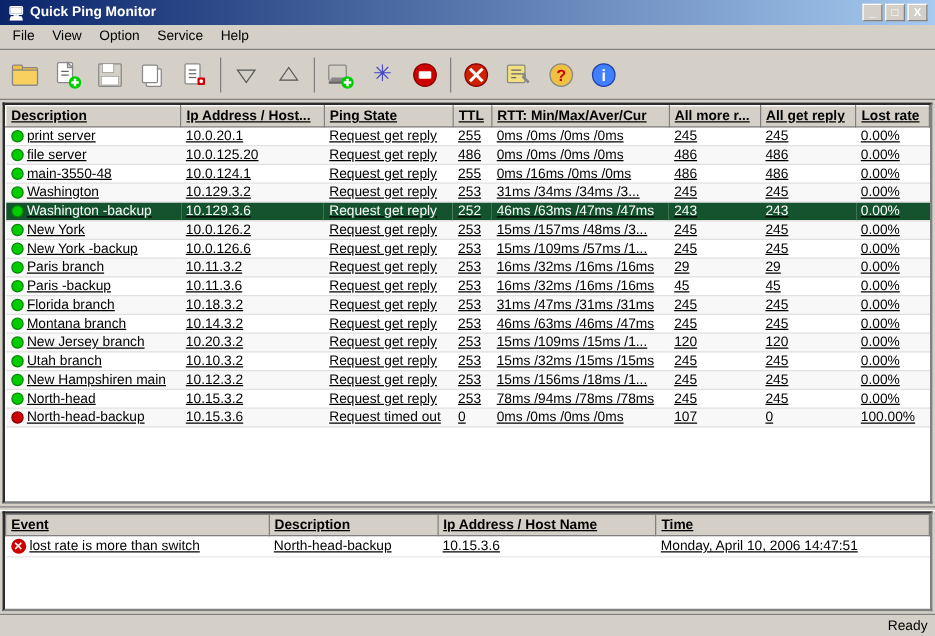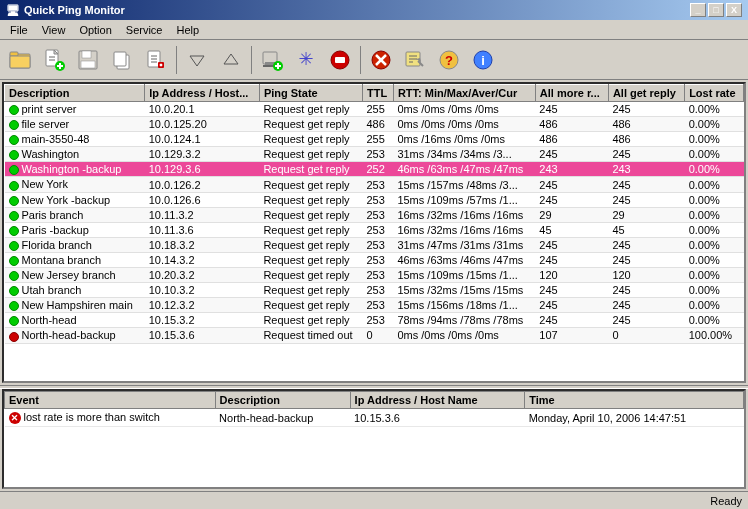--- a/index.html
+++ b/index.html
@@ -28,21 +28,21 @@
       font-size: 9px;
       display: flex; align-items: center; justify-content: center;
       cursor: pointer;
     }
 
     
     .menubar {
       background: #d4d0c8;
       border-bottom: 1px solid #808080;
       display: flex;
-      align-items: center;
+      align-items: flex-start;
       padding: 2px 4px;
       gap: 2px;
       height: 20px;
     }
     .menu-item {
       padding: 1px 6px;
       cursor: pointer;
       font-size: 11px;
     }
 
@@ -79,36 +79,37 @@
       flex: 1;
       overflow-y: auto;
       background: white;
       border: 2px inset #808080;
       margin: 2px;
     }
     table {
       width: 100%;
       border-collapse: collapse;
       font-size: 11px;
+      text-decoration: underline;
     }
     thead tr {
       background: #d4d0c8;
     }
     thead th {
       border: 1px solid #808080;
       border-top-color: #fff;
       border-left-color: #fff;
       padding: 2px 4px;
       text-align: left;
       font-weight: bold;
       white-space: nowrap;
     }
     tbody tr { background: white; }
     tbody tr:nth-child(even) { background: #f8f8f8; }
-    tbody tr.selected { background: #ec4899; color: white; }
+    tbody tr.selected { background: #14532d; color: white; }
     tbody tr.selected td { color: white; }
     tbody td {
       border-bottom: 1px solid #e0e0e0;
       padding: 1px 4px;
       white-space: nowrap;
     }
 
     .status-dot {
       width: 10px; height: 10px;
       border-radius: 50%;
@@ -123,21 +124,21 @@
     .table-divider {
       height: 4px;
       background: #d4d0c8;
       border-top: 1px solid #808080;
       border-bottom: 1px solid #fff;
       cursor: ns-resize;
     }
 
     
     .events-container {
-      height: 100px;
+      height: 80px;
       border: 2px inset #808080;
       margin: 0 2px 2px 2px;
       overflow-y: auto;
       background: white;
     }
     .events-header th {
       background: #d4d0c8;
       border: 1px solid #808080;
       padding: 2px 4px;
       font-weight: bold;

